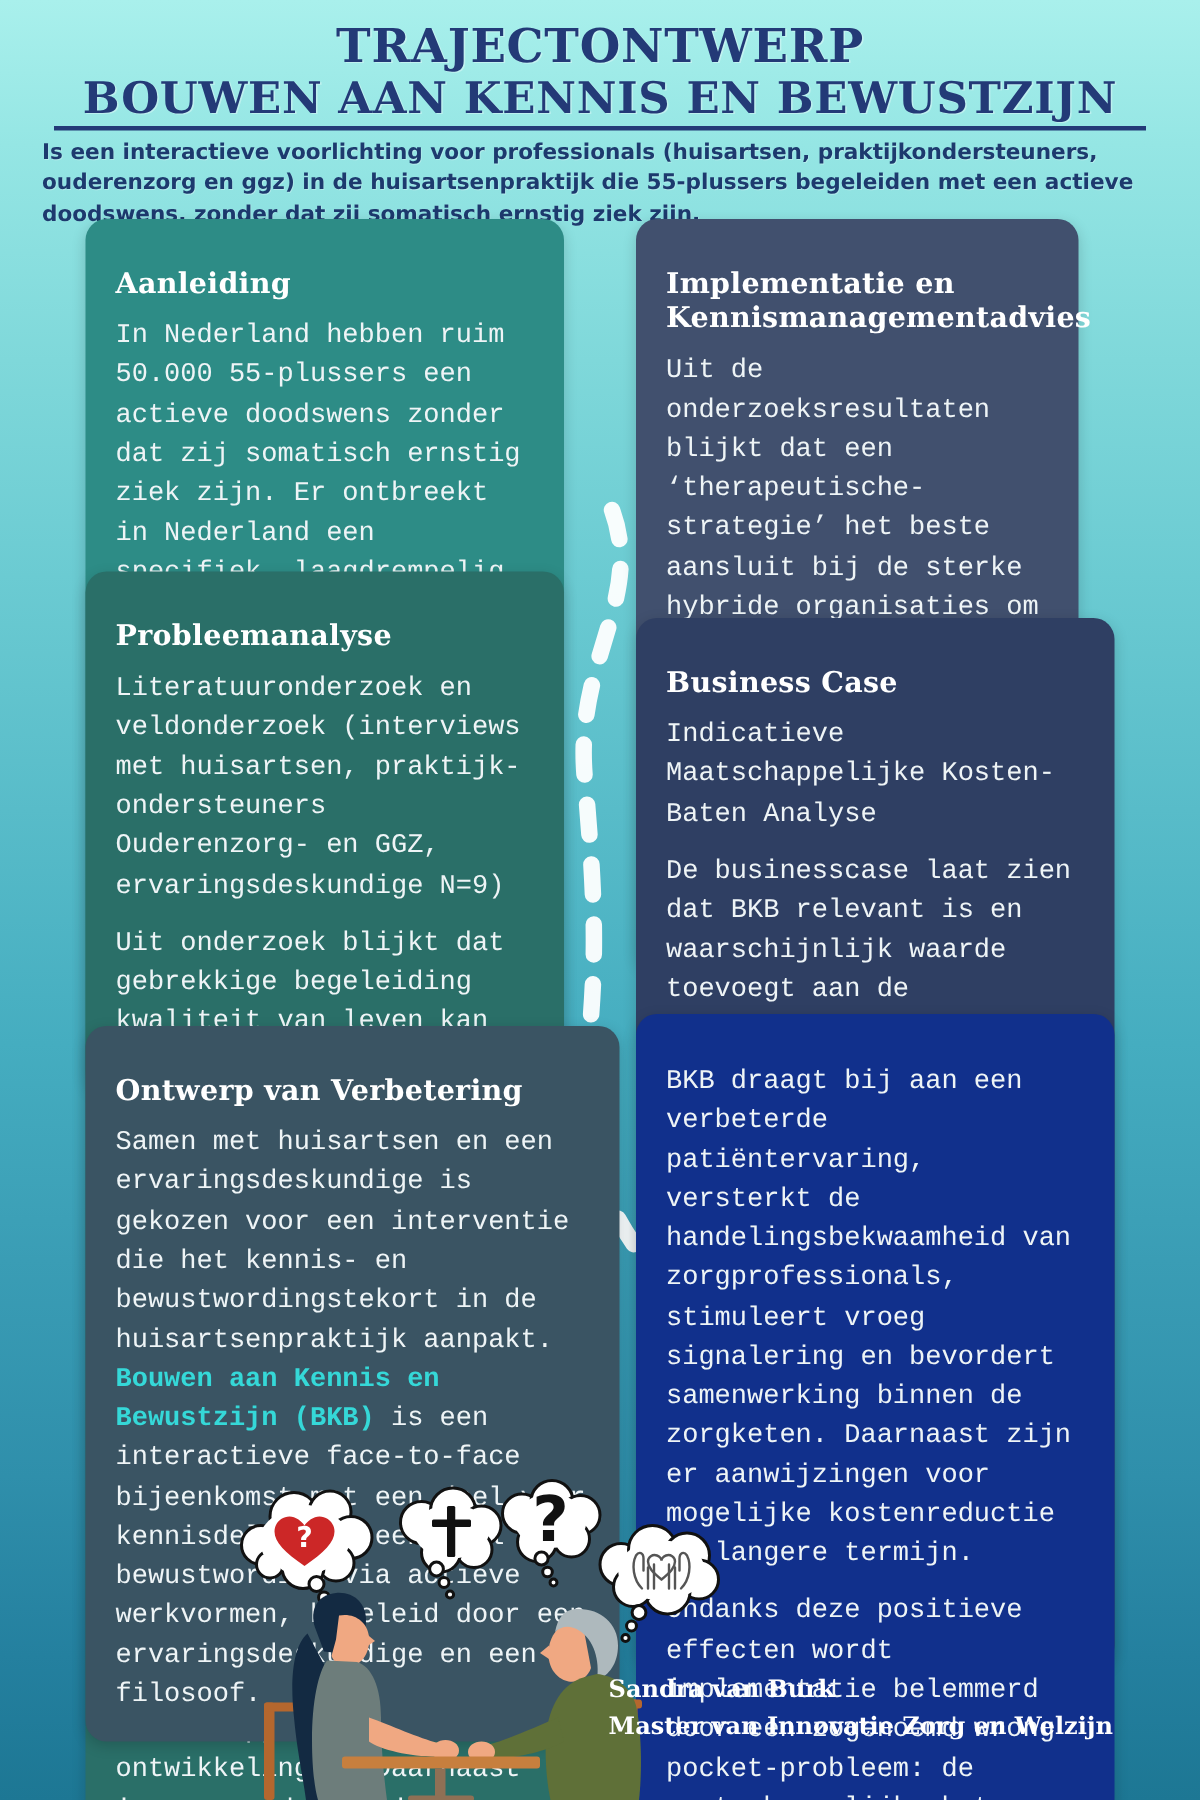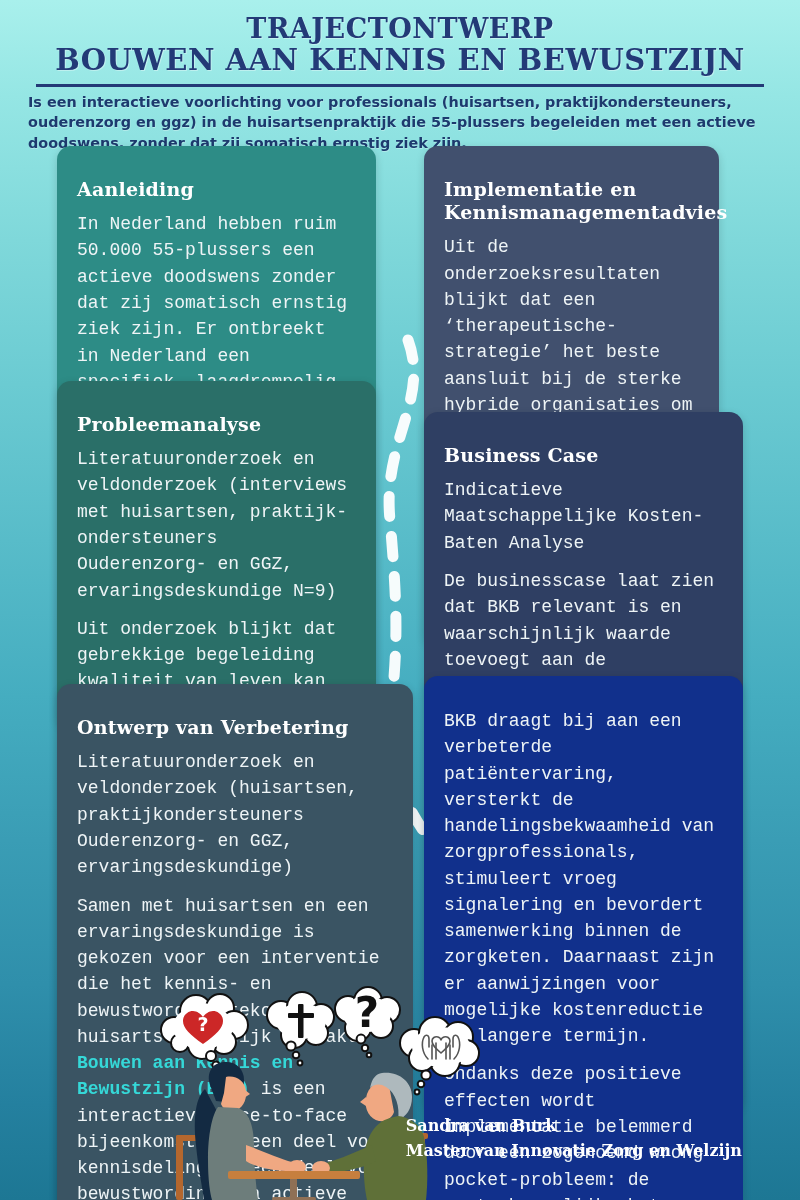--- a/index.html
+++ b/index.html
@@ -39,21 +39,21 @@
     text-align: center;
   }
   .title-line {
     font-family: "DejaVu Serif", serif;
     font-weight: bold;
     color: #233a77;
     letter-spacing: 0.5px;
     text-shadow: 1px 1px 0 rgba(255,255,255,0.35);
     line-height: 1.12;
   }
-  .title-1 { font-size: 27px; }
+  .title-1 { font-size: 31px; }
   .title-2 { font-size: 29px; }
 
   .title-rule {
     position: absolute;
     top: 84px;
     left: 36px;
     width: 728px;
     height: 3px;
     background: #233a77;
   }
@@ -181,21 +181,20 @@
   </div>
 
   <div class="card" id="card-probleem">
     <h2>Probleemanalyse</h2>
     <p>Literatuuronderzoek en veldonderzoek (interviews met huisartsen, praktijk-ondersteuners Ouderenzorg- en GGZ, ervaringsdeskundige N=9)</p>
     <p>Uit onderzoek blijkt dat gebrekkige begeleiding kwaliteit van leven kan verminderen, waarbij mortaliteit een belangrijke factor is. Er heerst een taboe bij zowel patiënten als professionals. Huisartsen herkennen de doelgroep niet altijd goed en de bejegening onder de professionals schiet soms tekort. Morele dilemma's in de samenwerking met de huisarts wordt door praktijkondersteuners ervaren. Tevens worden morele dilemma's versterkt door maatschappelijke ontwikkelingen. Daarnaast is er een duidelijk tekort aan kennis.</p>
   </div>
 
   <div class="card" id="card-ontwerp">
     <h2>Ontwerp van Verbetering</h2>
-    <p>Literatuuronderzoek en veldonderzoek (huisartsen, praktijkondersteuners Ouderenzorg- en GGZ, ervaringsdeskundige)</p>
     <p><span>Samen met huisartsen en een ervaringsdeskundige is gekozen voor een interventie die het kennis- en bewustwordingstekort in de huisartsenpraktijk aanpakt. </span><span class="hl">Bouwen aan Kennis en Bewustzijn (BKB)</span><span> is een interactieve face-to-face bijeenkomst met een deel voor kennisdeling en een deel voor bewustwording via actieve werkvormen, begeleid door een ervaringsdeskundige en een filosoof.</span></p>
   </div>
 
   <div class="card" id="card-implementatie">
     <h2>Implementatie en Kennismanagementadvies</h2>
     <p>Uit de onderzoeksresultaten blijkt dat een ‘therapeutische-strategie’ het beste aansluit bij de sterke hybride organisaties om de interventie BKB te implementeren. Bij het implementatieplan is extra aandacht besteed aan de operationele kenmerken en borging om de kans op slagen te vergroten.</p>
   </div>
 
   <div class="card" id="card-business">
     <h2>Business Case</h2>

